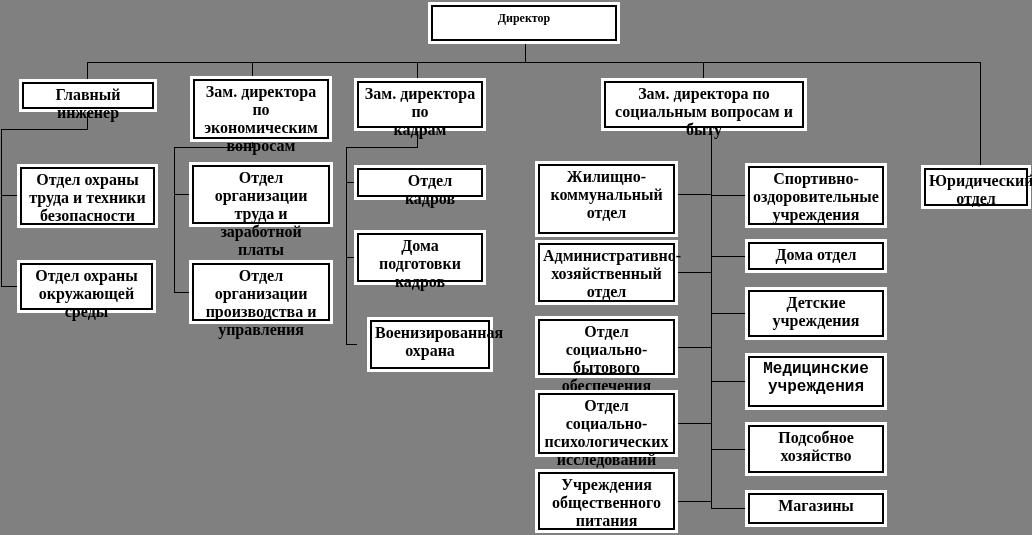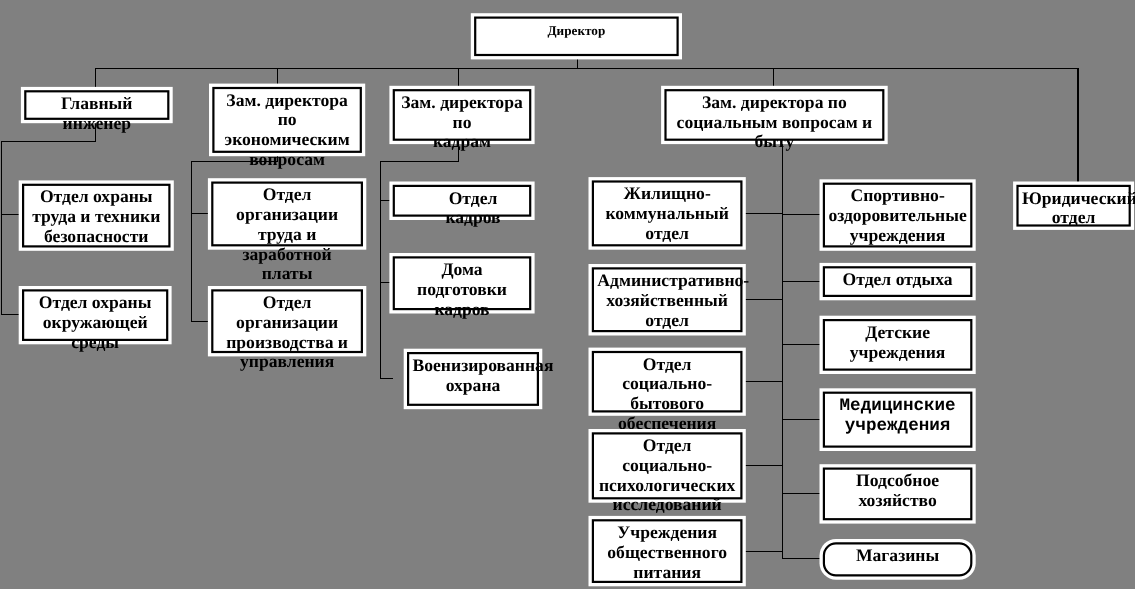--- a/index.html
+++ b/index.html
@@ -45,21 +45,21 @@
       M675 501 H711
       M711 195 H748
       M711 256 H748
       M711 313 H748
       M711 381 H748
       M711 449 H748
       M711 508 H748
     "></path>
   </svg>
 
-  <div class="node lg" style="left:431px;top:5px;width:186px;height:36px;margin-top:10px;">Директор</div>
+  <div class="node lg" style="left:431px;top:5px;width:186px;height:36px;">Директор</div>
 
   <div class="node" style="left:22px;top:82px;width:132px;height:27px;">Главный инженер</div>
 
   <div class="node" style="left:193px;top:79px;width:136px;height:60px;">Зам. директора по
 экономическим
 вопросам</div>
 
   <div class="node" style="left:357px;top:81px;width:126px;height:47px;">Зам. директора по
 кадрам</div>
 
@@ -85,21 +85,21 @@
 управления</div>
 
   <div class="node" style="left:357px;top:168px;width:126px;height:29px;padding-left:23px;">Отдел  кадров</div>
 
   <div class="node" style="left:357px;top:233px;width:126px;height:49px;">Дома  подготовки
 кадров</div>
 
   <div class="node" style="left:370px;top:320px;width:120px;height:49px;">Военизированная
 охрана</div>
 
-  <div class="node" style="left:538px;top:164px;width:137px;height:60px;">Жилищно-
+  <div class="node" style="left:538px;top:164px;width:137px;height:70px;">Жилищно-
 коммунальный
 отдел</div>
 
   <div class="node" style="left:538px;top:243px;width:137px;height:59px;">Административно-
 хозяйственный
 отдел</div>
 
   <div class="node" style="left:538px;top:319px;width:137px;height:56px;">Отдел  социально-
 бытового
 обеспечения</div>
@@ -109,26 +109,26 @@
 исследований</div>
 
   <div class="node" style="left:538px;top:472px;width:137px;height:58px;">Учреждения
 общественного
 питания</div>
 
   <div class="node" style="left:748px;top:166px;width:136px;height:59px;">Спортивно-
 оздоровительные
 учреждения</div>
 
-  <div class="node" style="left:748px;top:242px;width:136px;height:28px;">Отдел отдыха</div>
+  <div class="node" style="left:748px;top:242px;width:136px;height:28px;">Дома отдел</div>
 
   <div class="node" style="left:748px;top:290px;width:136px;height:47px;">Детские
 учреждения</div>
 
   <div class="node" style="left:748px;top:356px;width:136px;height:51px;font-family:Liberation Mono, monospace;">Медицинские
 учреждения</div>
 
   <div class="node" style="left:748px;top:425px;width:136px;height:48px;">Подсобное
 хозяйство</div>
 
-  <div class="node" style="left:748px;top:493px;width:136px;height:31px;border-radius:12px;">Магазины</div>
+  <div class="node" style="left:748px;top:493px;width:136px;height:31px;">Магазины</div>
 
 </div>
 
 </body></html>

